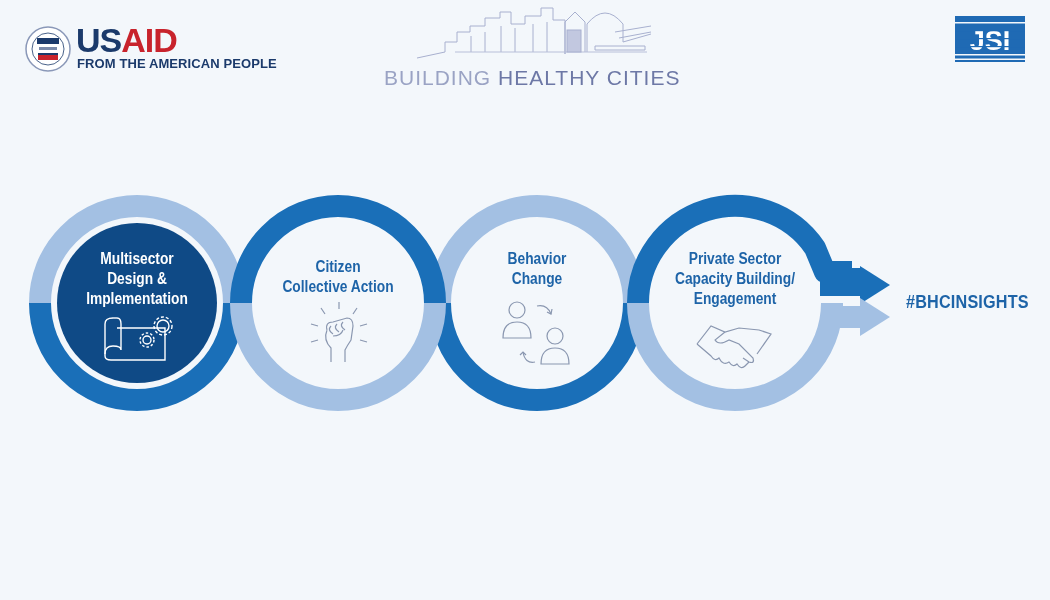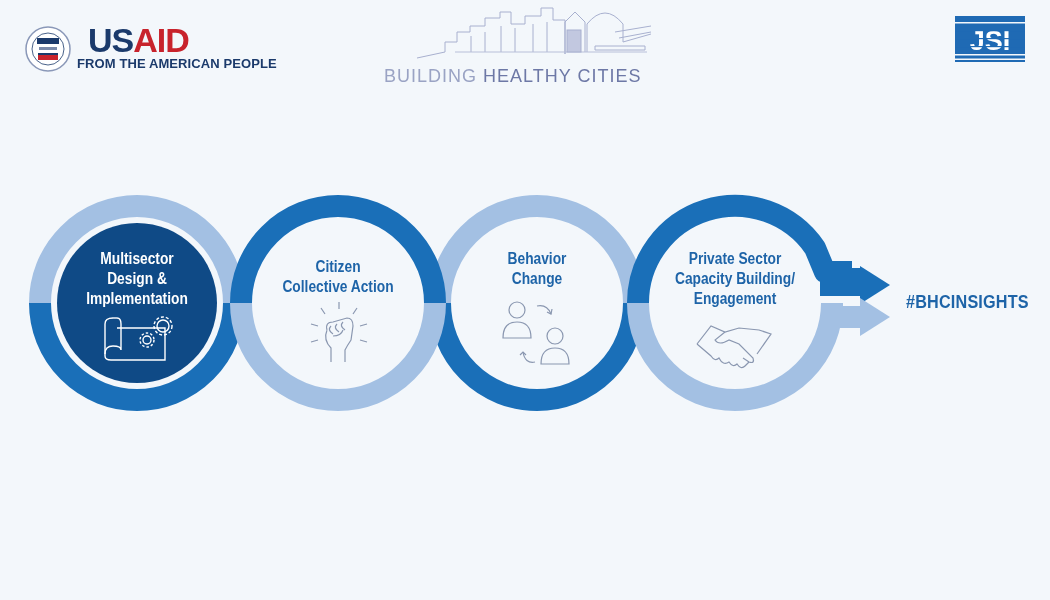--- a/index.html
+++ b/index.html
@@ -1,22 +1,22 @@
 <!DOCTYPE html>
 <html><head>
 <meta charset="utf-8">
 <style>
   html, body { margin:0; padding:0; }
   body { width:1050px; height:600px; background:#f3f7fb; position:relative; overflow:hidden; font-family:"Liberation Sans", sans-serif; }
   .abs { position:absolute; }
   .usaid-text { left:76px; top:22px; font-size:34px; font-weight:bold; letter-spacing:-1px; line-height:36px; }
-  .usaid-us { color:#1b3a6b;margin-left:12px; }
+  .usaid-us { color:#1b3a6b; }
   .usaid-aid { color:#c8232c; }
   .usaid-sub { left:77px; top:56px; font-size:13px; color:#1b3a6b; font-weight:bold; letter-spacing:0.1px; }
-  .bhc-title { left:384px; top:66px; width:284px; font-size:18px; letter-spacing:1px; white-space:nowrap; }
+  .bhc-title { left:384px; top:66px; width:284px; font-size:21px; letter-spacing:1px; white-space:nowrap; }
   .bhc-a { color:#9aa3c4; }
   .bhc-b { color:#6d78a6; }
   .step-label { position:absolute; text-align:center; font-weight:bold; font-size:16px; line-height:20px; color:#1e64a8; transform:scaleX(0.86); }
   .step-label.inverse { color:#ffffff; }
   .hashtag { left:906px; top:292px; font-size:18px; font-weight:bold; color:#1e64a8; letter-spacing:0.2px; transform:scaleX(0.9); transform-origin:left; }
 </style>
 </head>
 <body>
 
 <div>

